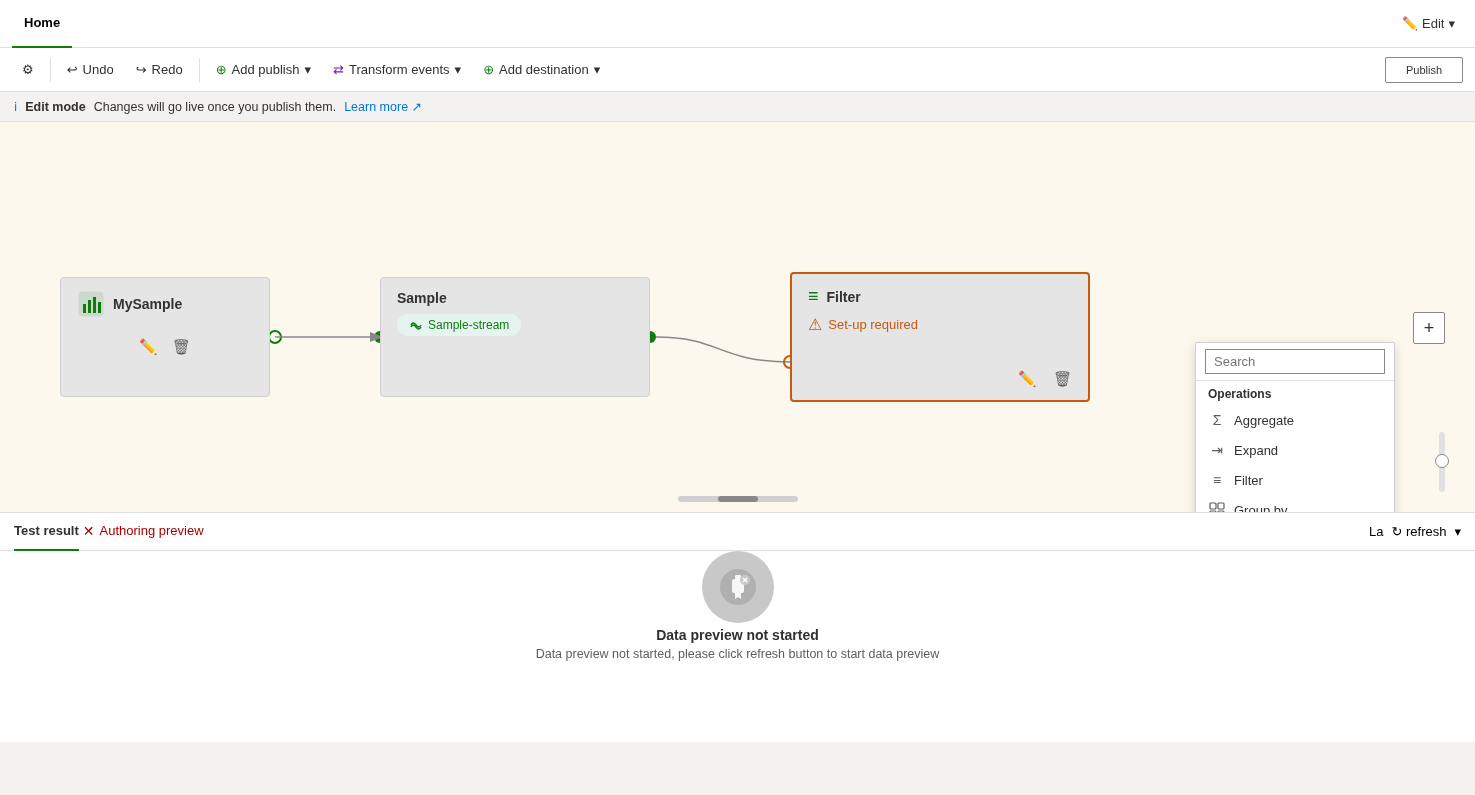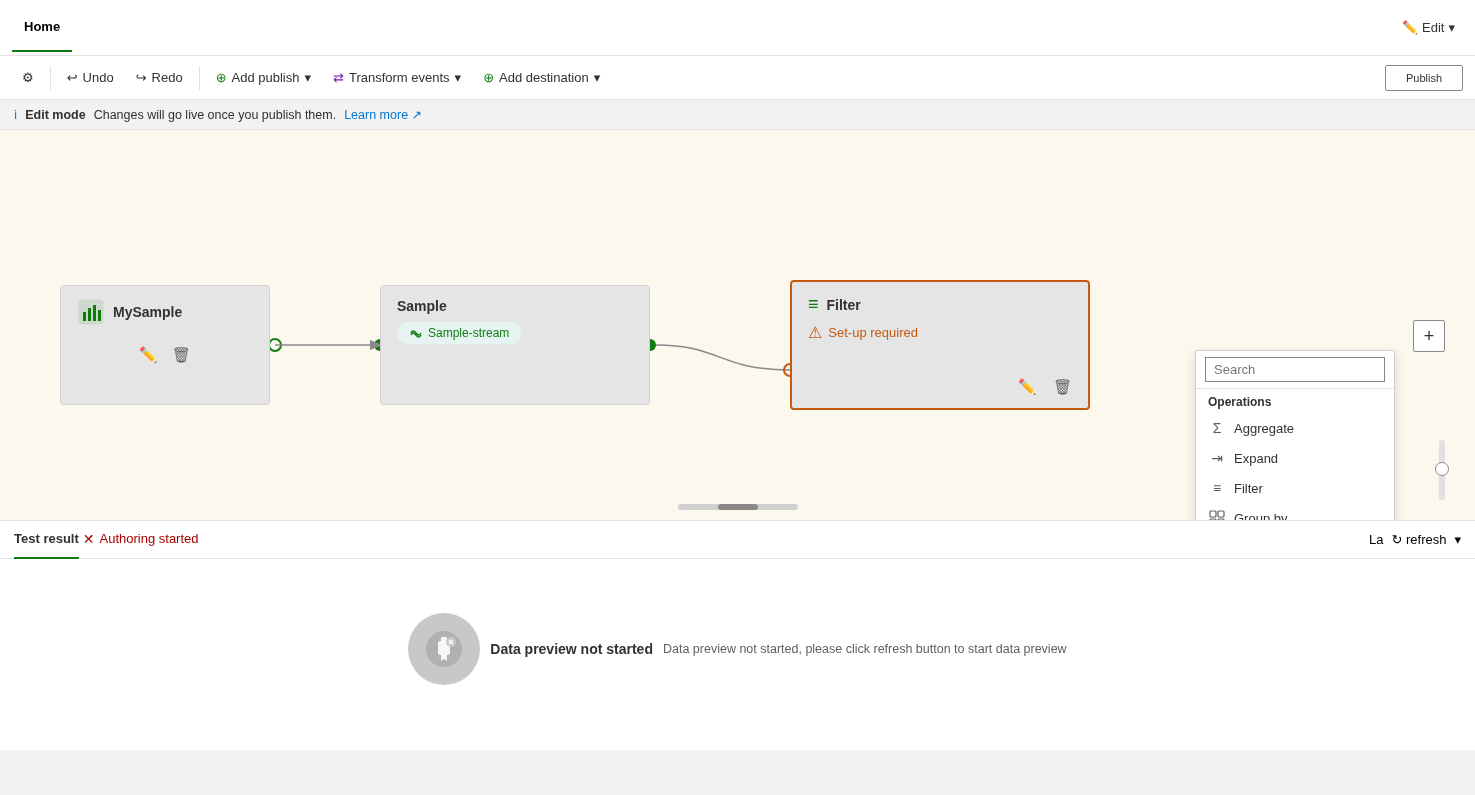--- a/index.html
+++ b/index.html
@@ -4,21 +4,21 @@
   <style>
     * { box-sizing: border-box; margin: 0; padding: 0; }
     body { font-family: 'Segoe UI', Arial, sans-serif; font-size: 13px; background: #f3f2f1; width: 1475px; height: 795px; overflow: hidden; }
 
     
     .top-nav {
       display: flex;
       align-items: center;
       background: #fff;
       border-bottom: 1px solid #e0e0e0;
-      height: 56px;
+      height: 48px;
       padding: 0 12px;
       gap: 4px;
     }
     .nav-tab {
       font-size: 13px;
       font-weight: 600;
       padding: 0 12px;
       height: 48px;
       display: flex;
       align-items: center;
@@ -281,25 +281,24 @@
     .bottom-actions {
       display: flex;
       align-items: center;
       gap: 8px;
       font-size: 13px;
     }
 
     
     .empty-state {
       display: flex;
-      flex-direction: row;
-      align-items: center;
-      justify-content: center;
+      flex-direction: column;
+      align-items: center;
       height: 180px;
-      gap: 10px;
+      gap: 4px;
     }
     .empty-icon {
       width: 72px;
       height: 72px;
       background: #c8c8c8;
       border-radius: 50%;
       display: flex;
       align-items: center;
       justify-content: center;
       color: #fff;
@@ -528,21 +527,21 @@
 </div>
 
 <div class="bottom-panel">
   <div class="bottom-tabs">
     <div class="bottom-tab active">
       <span>Test result</span>
     </div>
     <div class="bottom-tab">
       <span class="error-badge">
         <span style="color:#a80000; font-size:14px;">✕</span>
-        <span>Authoring started</span>
+        <span>Authoring preview</span>
       </span>
     </div>
     <div class="bottom-tab-spacer"></div>
     <div class="bottom-actions">
       <span>La</span>
       <span style="cursor:pointer;">↻ <span>refresh</span></span>
       <span style="cursor:pointer;">▾</span>
     </div>
   </div>
   <div class="empty-state">

